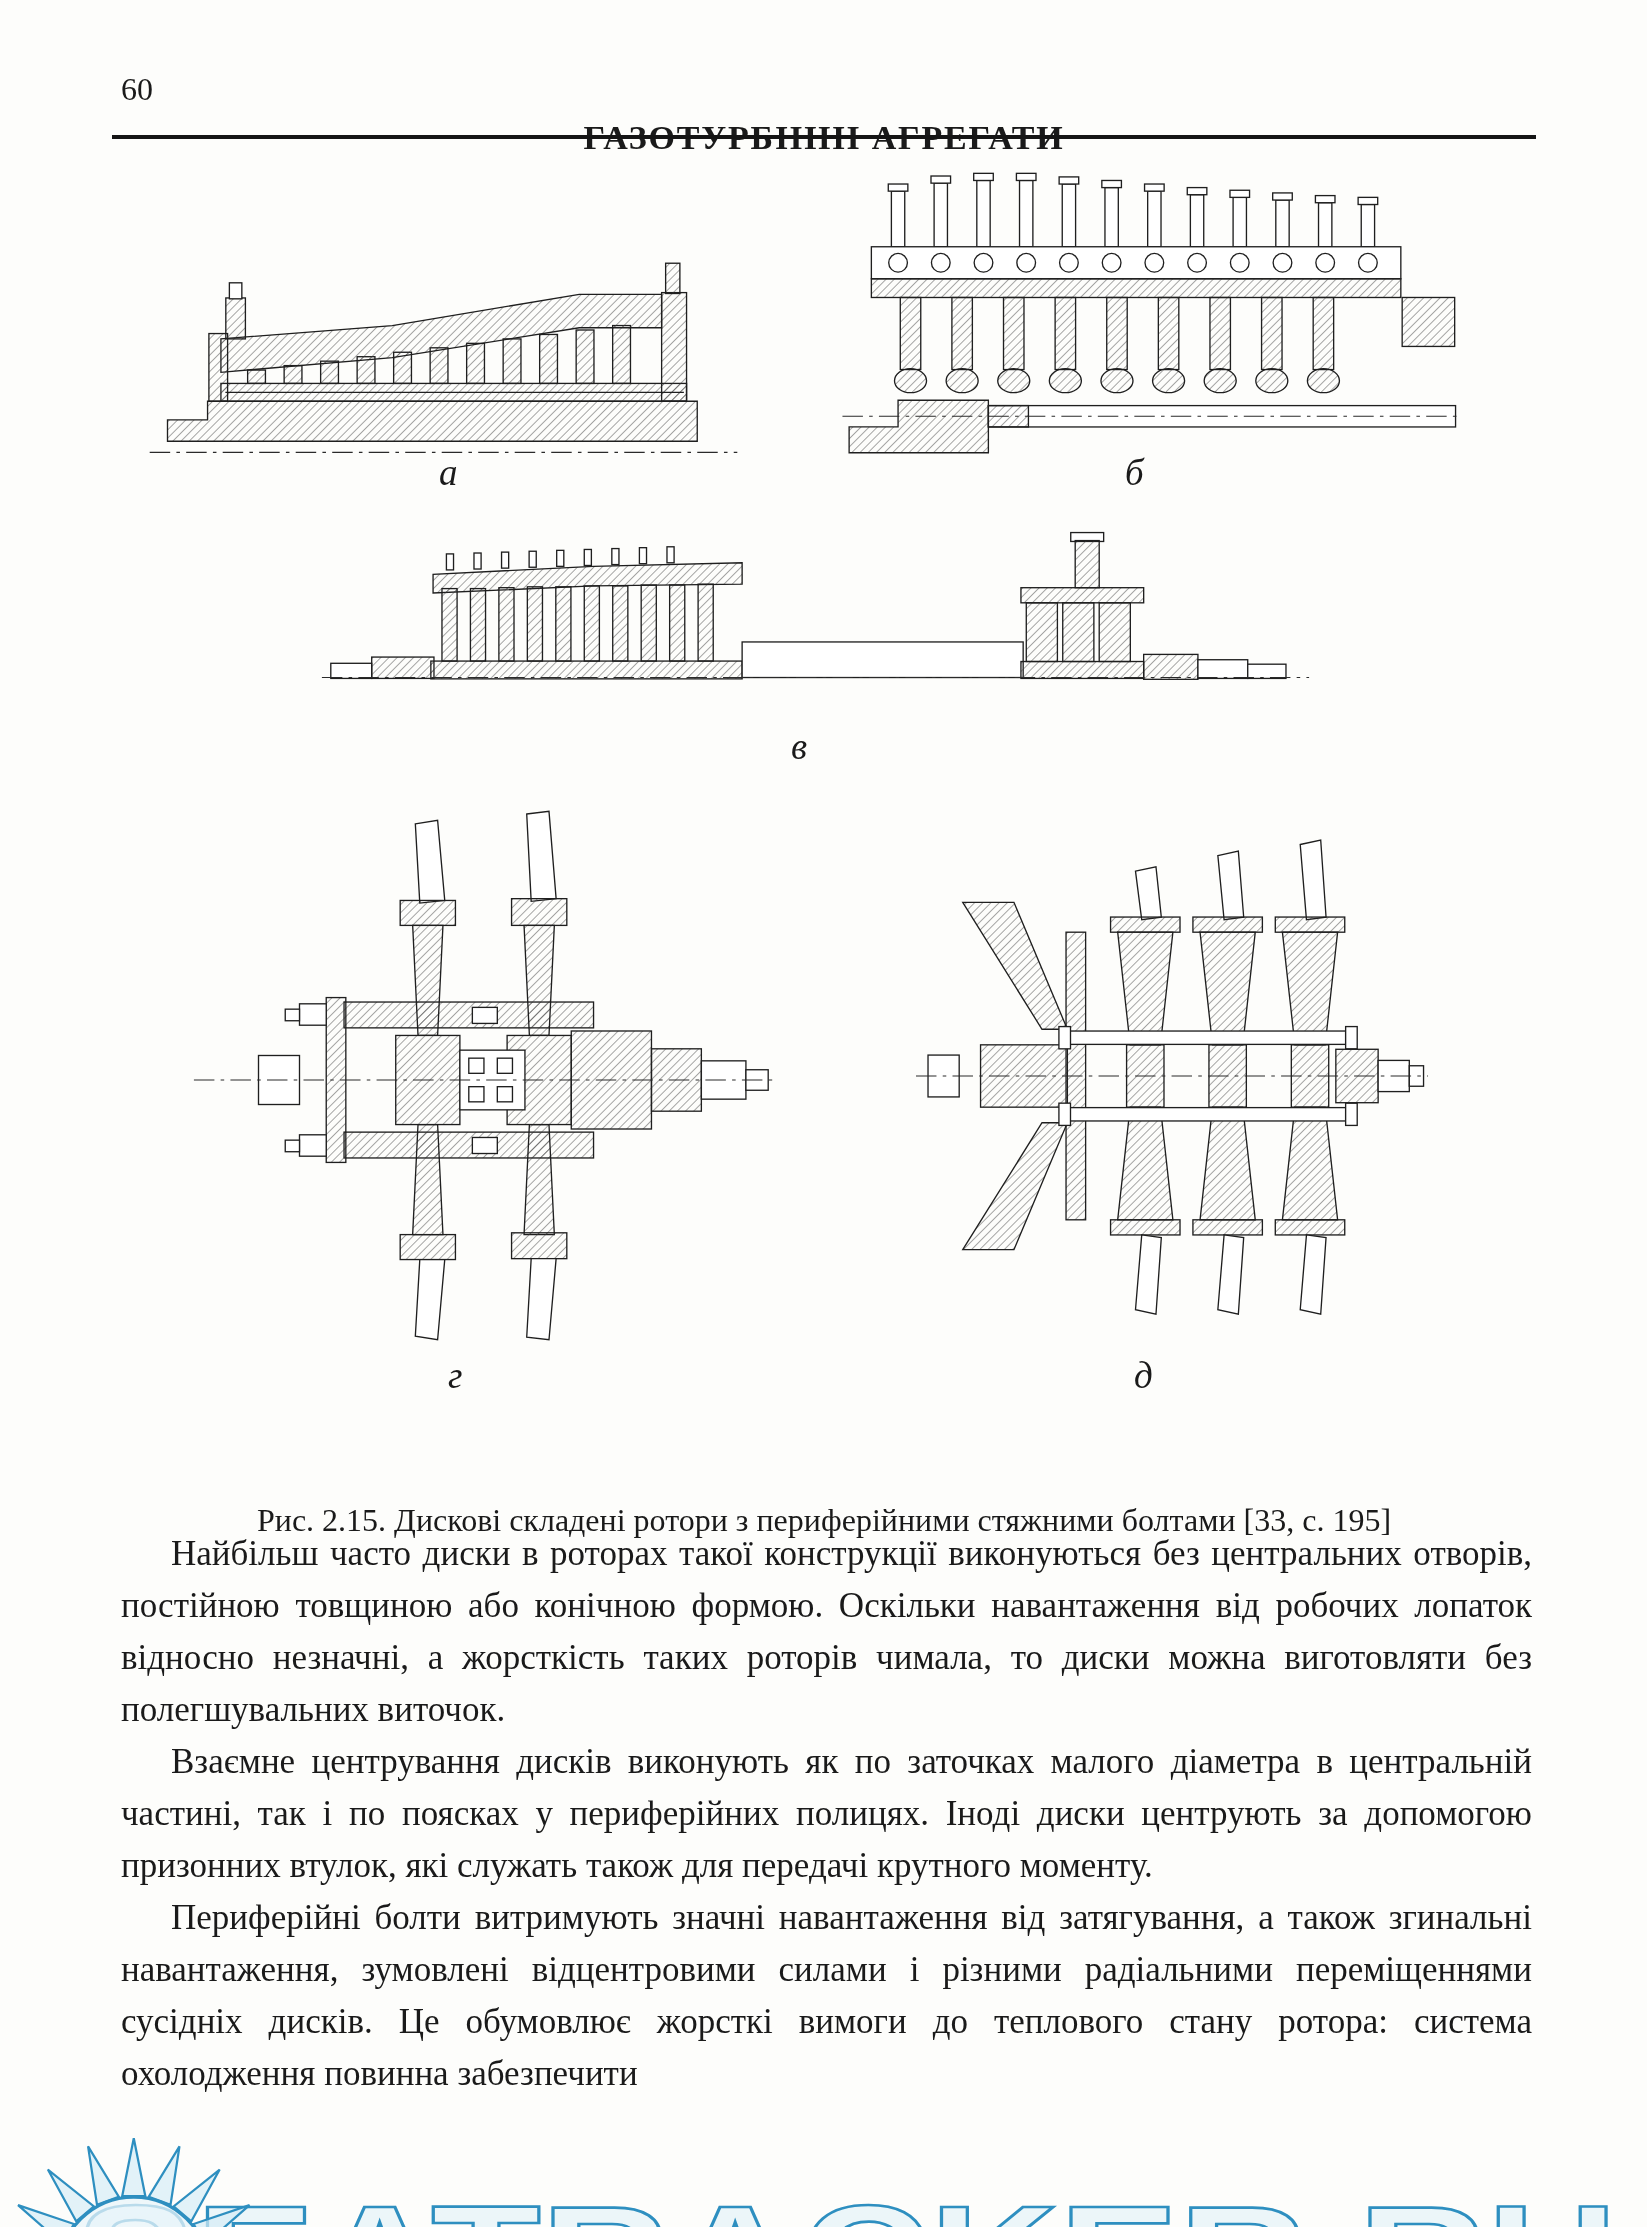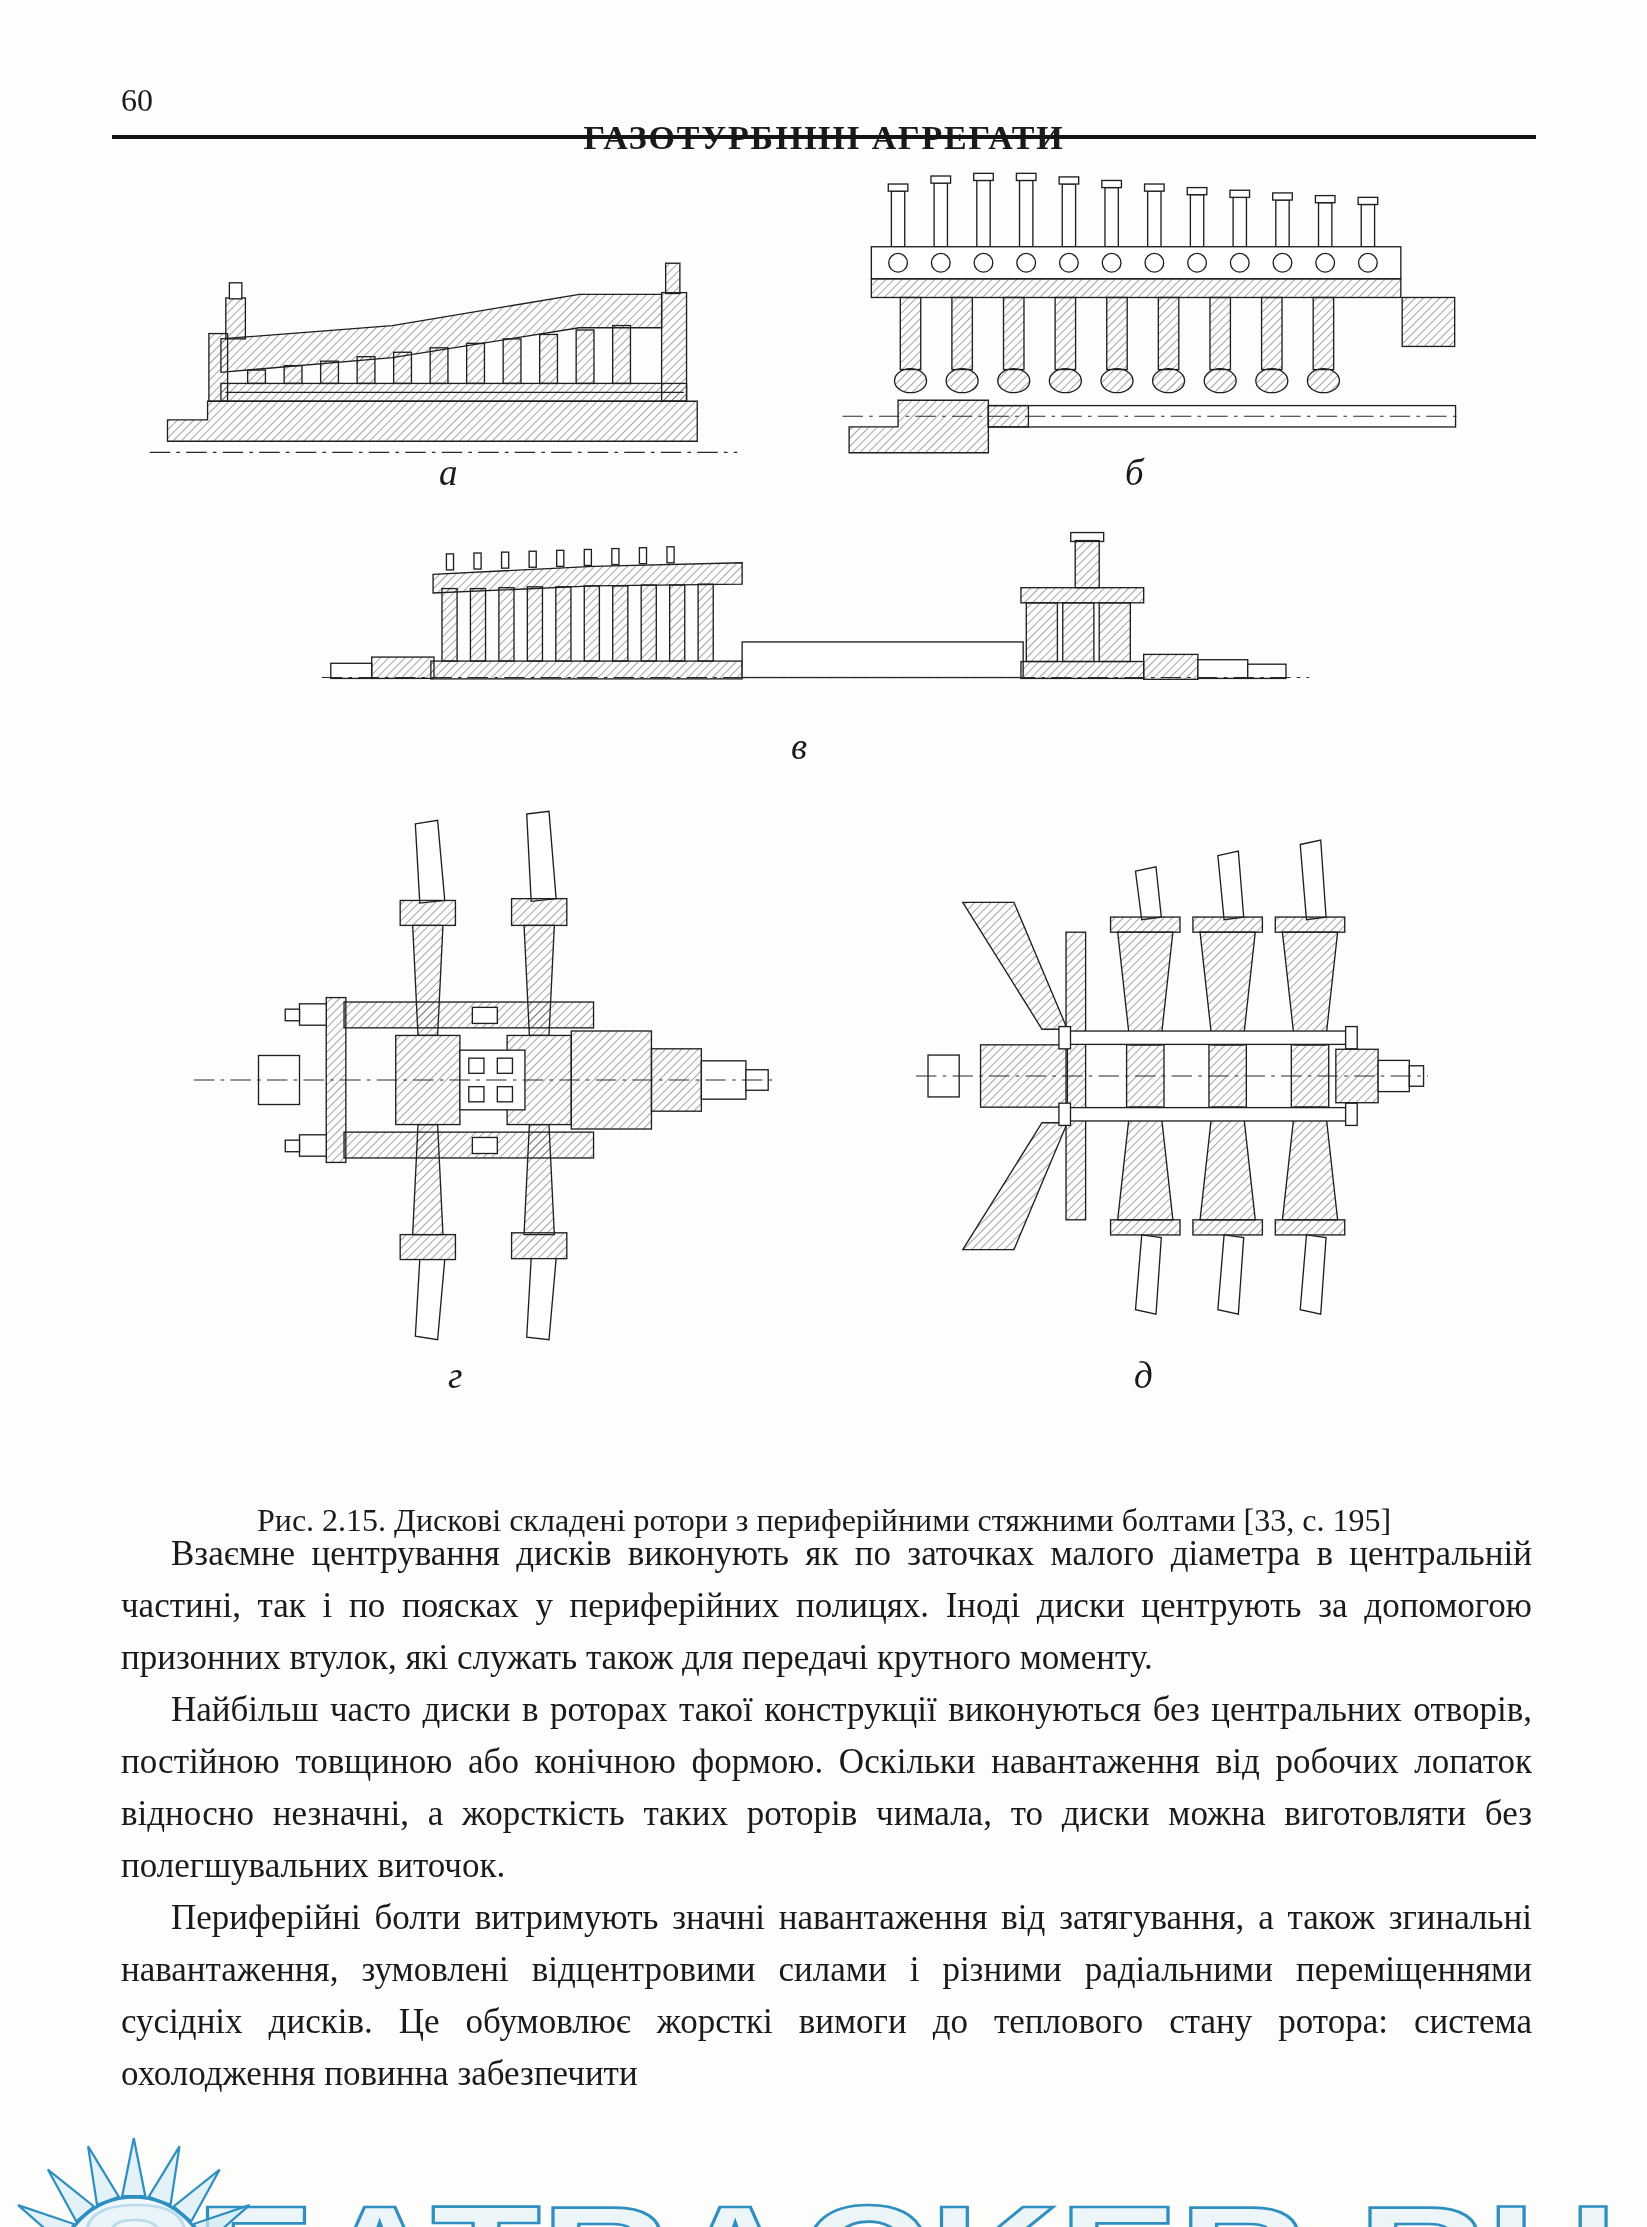--- a/index.html
+++ b/index.html
@@ -6,21 +6,21 @@
   .page{
     position:relative;
     width:1648px;height:2422px;
     margin:0 auto;
     background:#fdfdfb;
     overflow:hidden;
     font-family:"Liberation Serif", serif;
     color:#1a1a1a;
   }
   
-  .page-number{position:absolute;top:82px;left:121px;font-size:32px;}
+  .page-number{position:absolute;top:71px;left:121px;font-size:32px;}
   .header-title{position:absolute;top:86px;left:0;width:100%;text-align:center;
     font-weight:bold;font-size:34px;letter-spacing:1.8px;margin-top:33px;}
   .header-rule{position:absolute;top:135px;left:112px;width:1424px;height:3.6px;background:#151515;}
   
   .fig{position:absolute;}
   .fig svg{display:block;width:100%;height:100%;}
   .figure-label{position:absolute;font-style:italic;font-size:37px;}
   .figure-caption{position:absolute;top:1502px;left:0;width:100%;text-align:center;font-size:32px;}
   
   .body-text{position:absolute;top:1528px;left:121px;width:1411px;
@@ -316,22 +316,22 @@
       <line class="ax" x1="15" y1="575" x2="1165" y2="575"></line>
     </svg>
   </div>
 
   <div class="figure-label" style="left:448px;top:1354px;">г</div>
   <div class="figure-label" style="left:1134px;top:1354px;">д</div>
 
   <div class="figure-caption">Рис. 2.15. Дискові складені ротори з периферійними стяжними болтами [33, с. 195]</div>
 
   <div class="body-text">
+    <p>Найбільш часто диски в роторах такої конструкції виконуються без центральних отворів, постійною товщиною або конічною формою. Оскільки навантаження від робочих лопаток відносно незначні, а жорсткість таких роторів чимала, то диски можна виготовляти без полегшувальних виточок.</p>
     <p>Взаємне центрування дисків виконують як по заточках малого діаметра в центральній частині, так і по поясках у периферійних полицях. Іноді диски центрують за допомогою призонних втулок, які служать також для передачі крутного моменту.</p>
-    <p>Найбільш часто диски в роторах такої конструкції виконуються без центральних отворів, постійною товщиною або конічною формою. Оскільки навантаження від робочих лопаток відносно незначні, а жорсткість таких роторів чимала, то диски можна виготовляти без полегшувальних виточок.</p>
     <p>Периферійні болти витримують значні навантаження від затягування, а також згинальні навантаження, зумовлені відцентровими силами і різними радіальними переміщеннями сусідніх дисків. Це обумовлює жорсткі вимоги до теплового стану ротора: система охолодження повинна забезпечити</p>
   </div>
 
   <svg class="watermark" viewBox="0 0 3699 660">
     <text x="170" y="430" font-family="Liberation Sans, sans-serif" font-weight="bold" font-size="330" textLength="3460" lengthAdjust="spacingAndGlyphs" fill="#dff0f8" fill-opacity="0.55" stroke-width="6" stroke="#2e8fc0">SEATRACKER.RU</text>
     <g transform="translate(300,350)" stroke="#2e8fc0" stroke-width="5" fill="#d6ecf7" fill-opacity="0.7">
       <g>
         <polygon points="0,-300 26,-170 -26,-170" transform="rotate(0)"></polygon>
         <polygon points="0,-300 26,-170 -26,-170" transform="rotate(20)"></polygon>
         <polygon points="0,-300 26,-170 -26,-170" transform="rotate(40)"></polygon>

